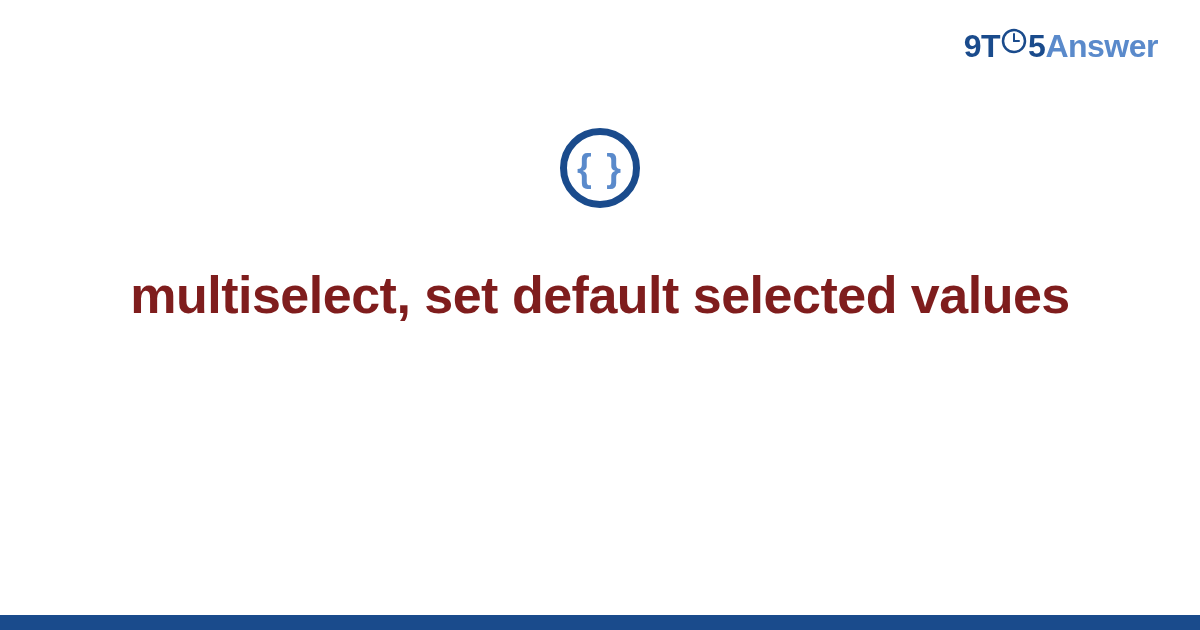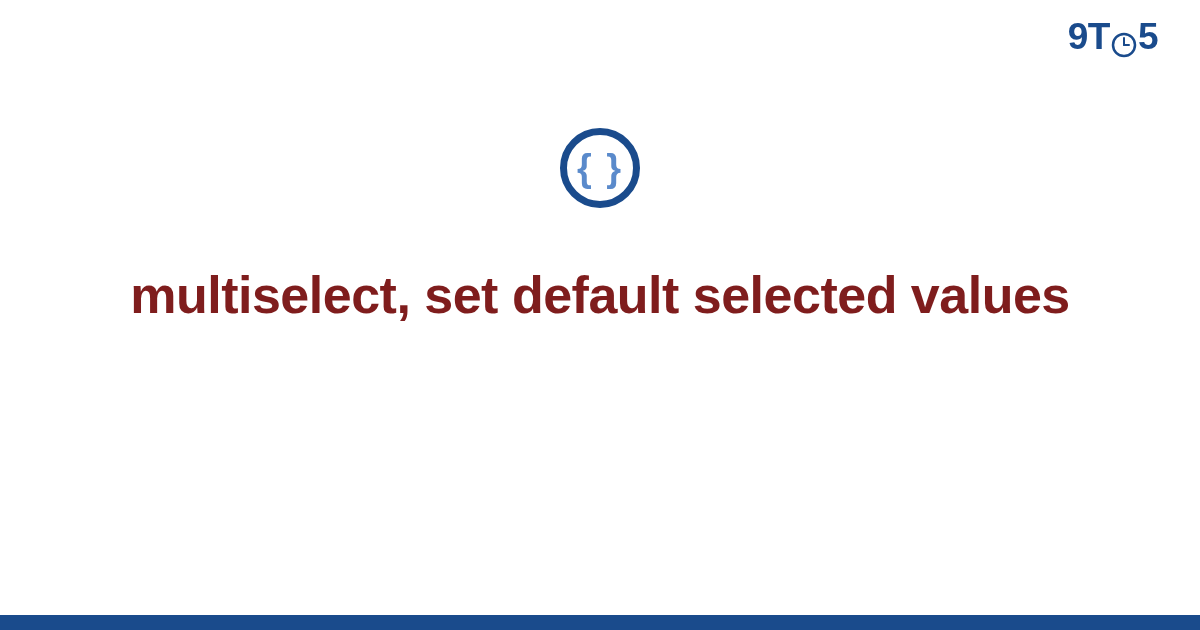--- a/index.html
+++ b/index.html
@@ -6,28 +6,28 @@
     body {
       width: 1200px;
       height: 630px;
       background: #ffffff;
       font-family: Arial, Helvetica, sans-serif;
       position: relative;
       overflow: hidden;
     }
     .logo {
       position: absolute;
-      top: 16px;
+      top: 28px;
       right: 42px;
-      font-size: 37px;
+      font-size: 32px;
       font-weight: 700;
       letter-spacing: -0.5px;
       color: #1a4b8c;
       display: flex;
-      align-items: flex-end;
+      align-items: flex-start;
     }
     .logo-9t { color: #1a4b8c; }
     .logo-clock {
       display: inline-flex;
       align-items: center;
       justify-content: center;
       width: 26px;
       height: 26px;
       margin: 0 1px;
       vertical-align: middle;
@@ -88,20 +88,21 @@
 <div class="logo">
   <span class="logo-9t">9T</span>
   <span class="logo-clock">
     <svg width="26" height="26" viewBox="0 0 26 26">
       <circle cx="13" cy="13" r="11" fill="none" stroke="#1a4b8c" stroke-width="2.5"></circle>
       <line x1="13" y1="13" x2="13" y2="6" stroke="#1a4b8c" stroke-width="2" stroke-linecap="round"></line>
       <line x1="13" y1="13" x2="18" y2="13" stroke="#1a4b8c" stroke-width="2" stroke-linecap="round"></line>
     </svg>
   </span>
   <span class="logo-5">5</span>
+  <span class="logo-answer">Answer</span>
 </div>
 
 <div class="center-icon">
   <div class="ring">
     <span class="braces">{ }</span>
   </div>
 </div>
 
 <h1 class="title">multiselect, set default selected values</h1>
 

